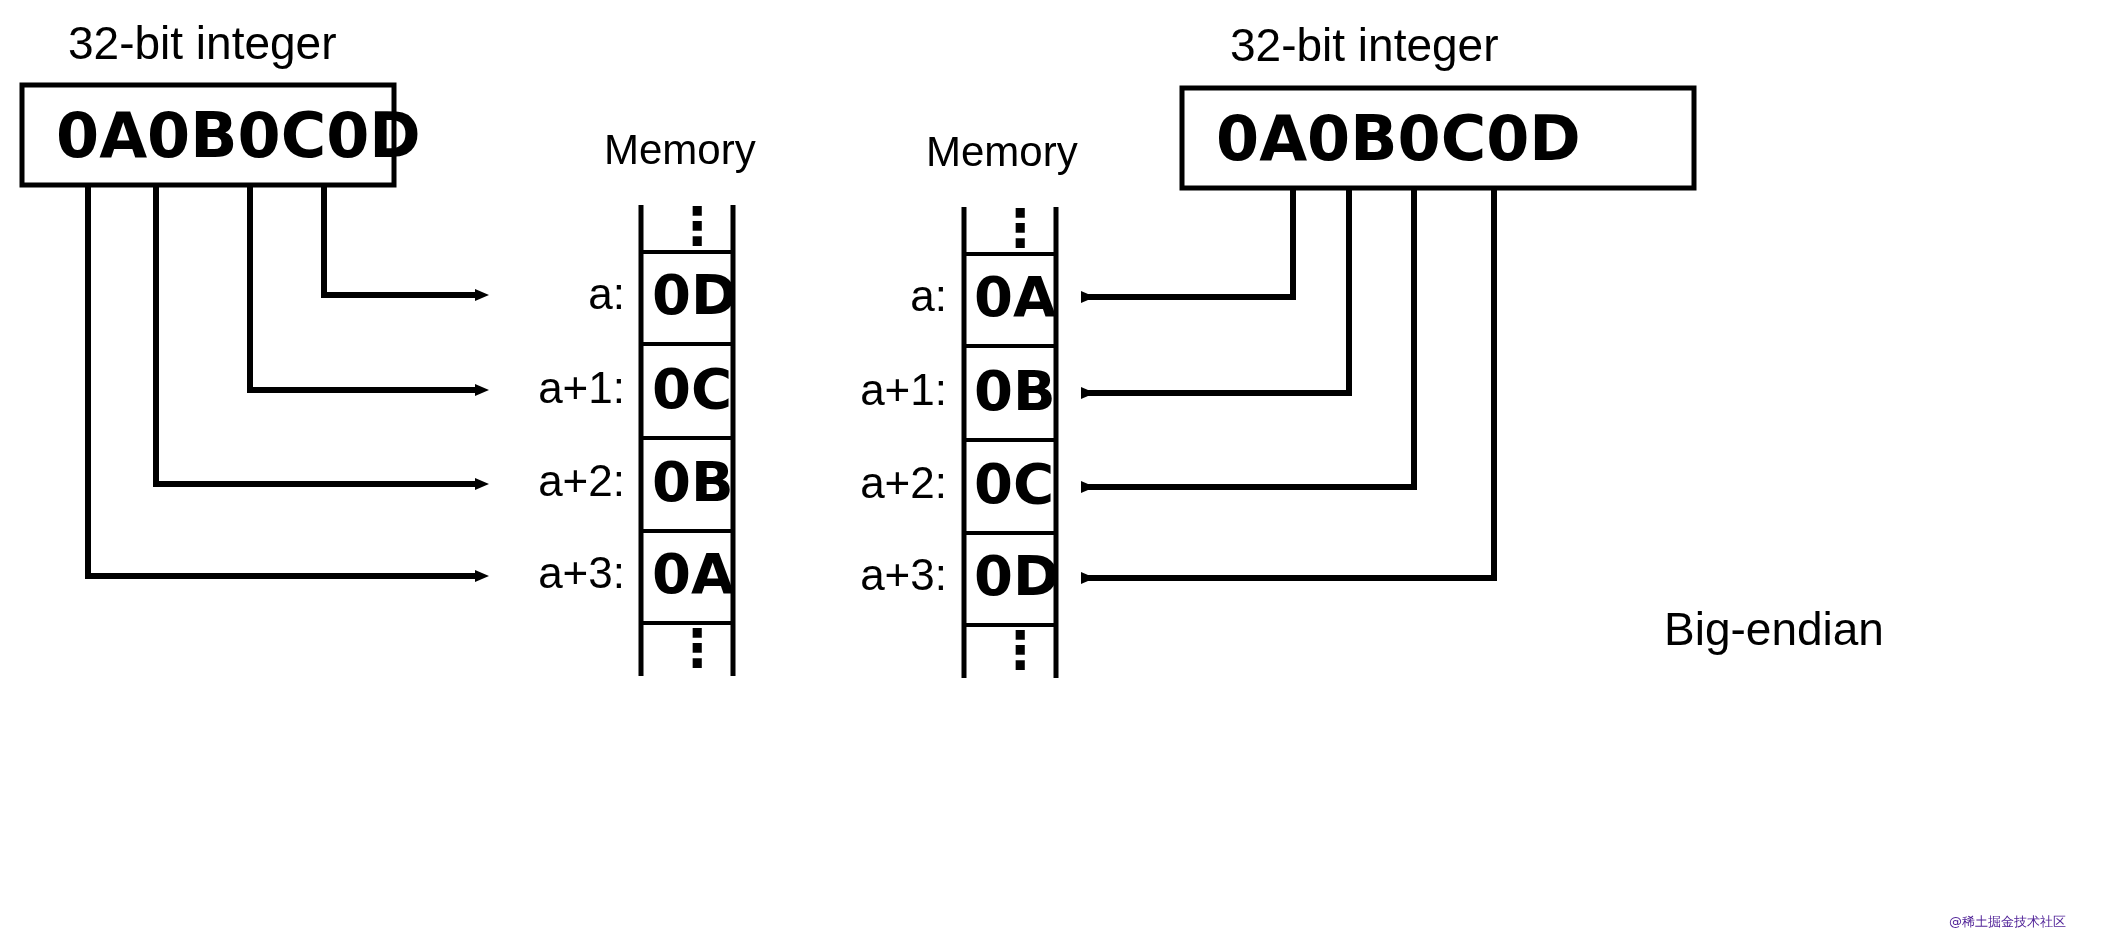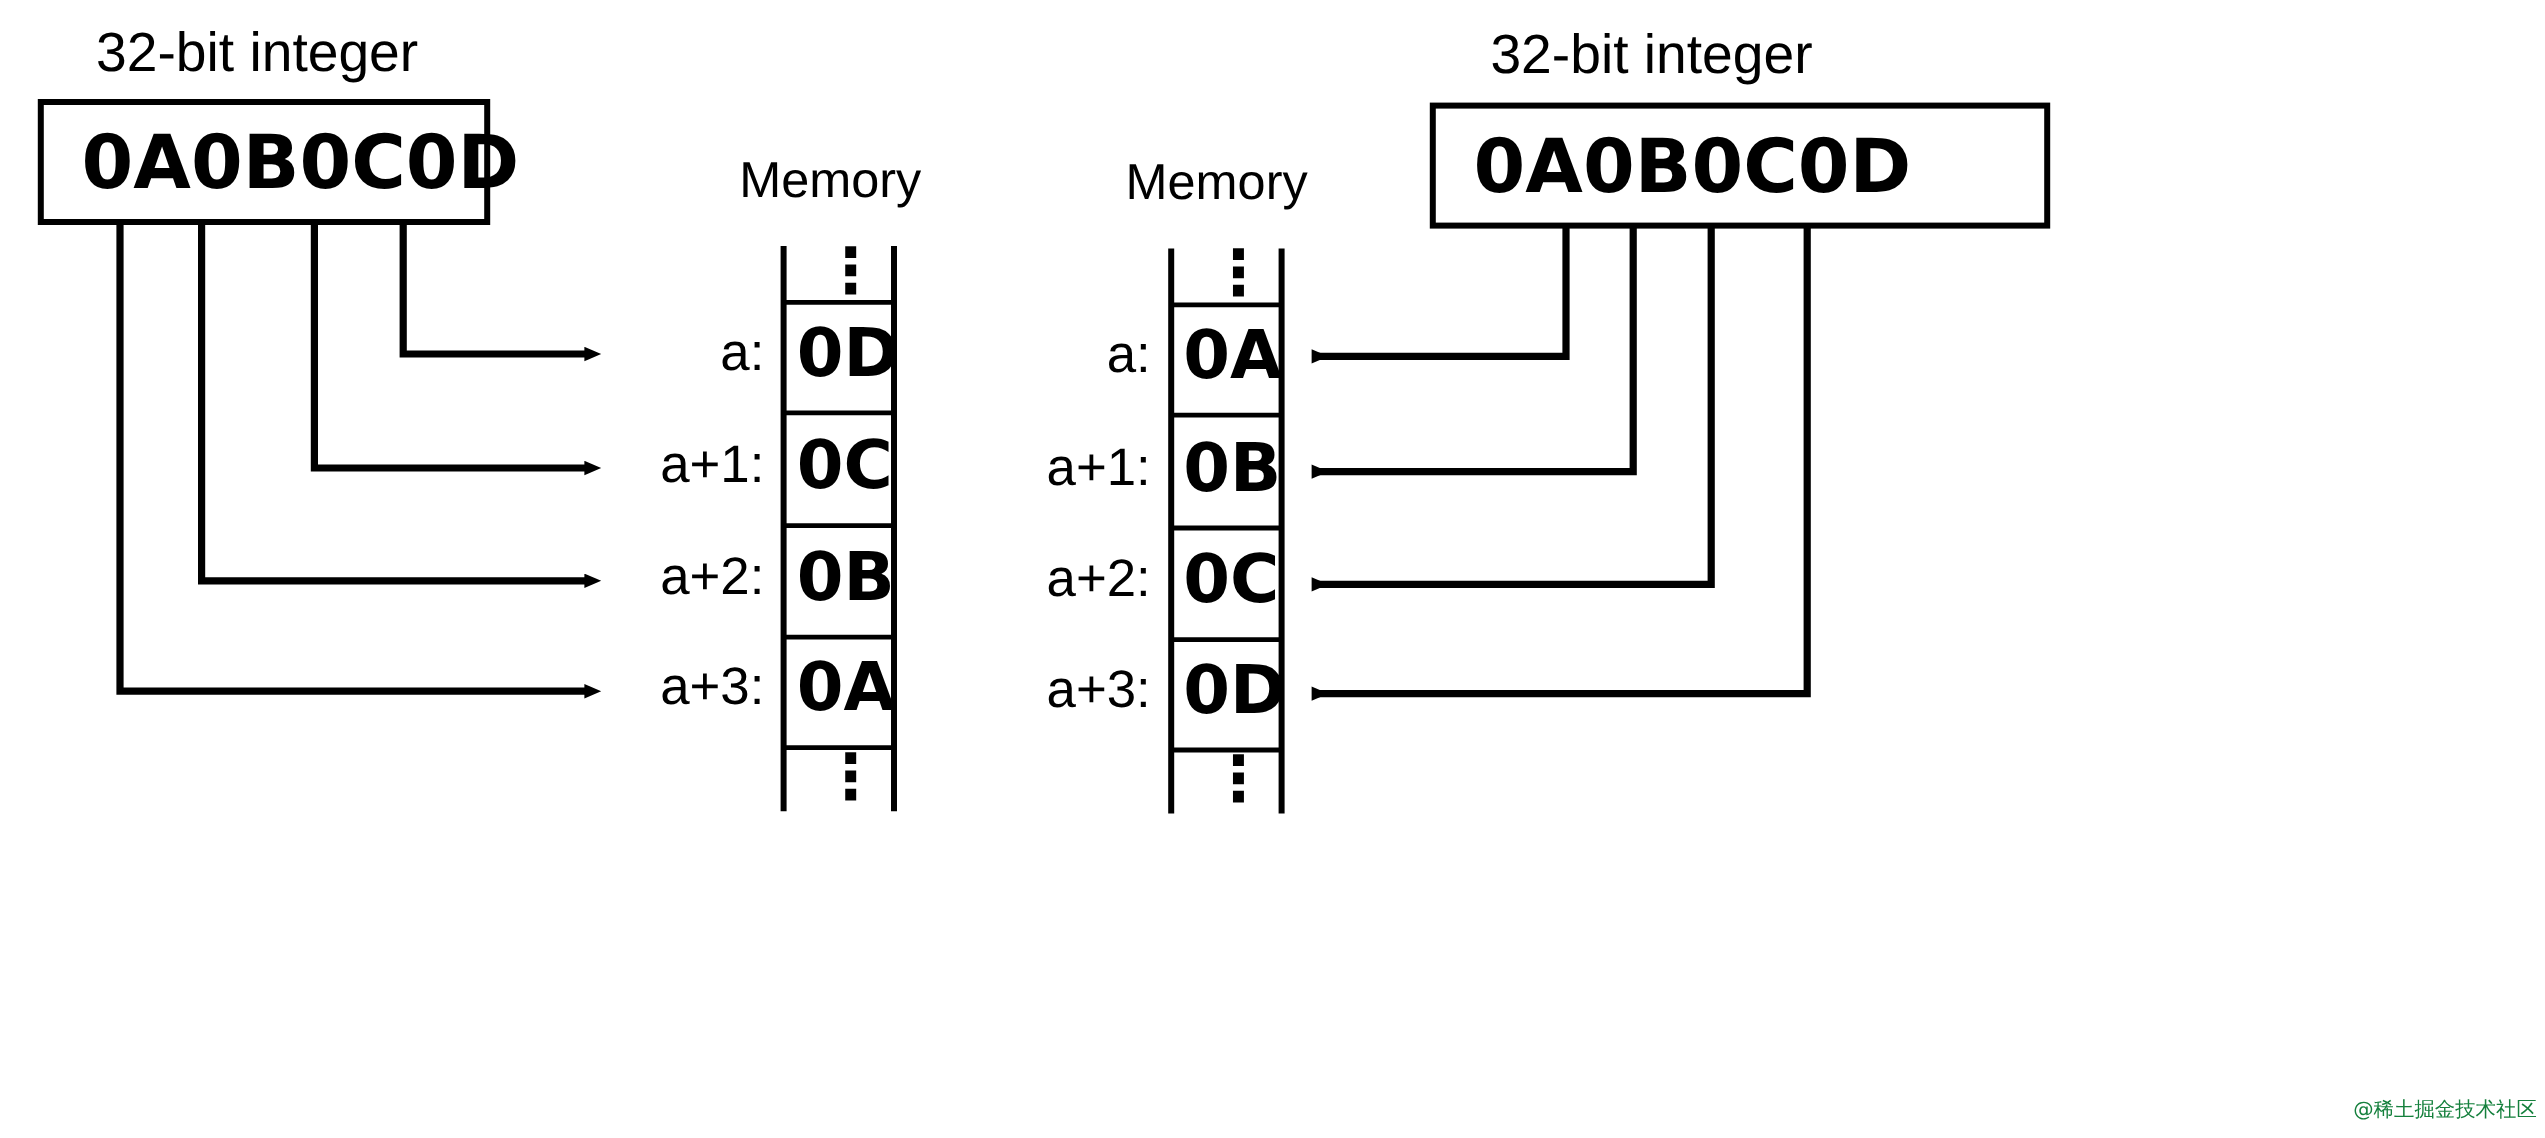--- a/index.html
+++ b/index.html
@@ -1,27 +1,27 @@
 <!DOCTYPE html>
 <html><head>
 <meta charset="utf-8">
 <style>
   html,body{margin:0;padding:0;background:#ffffff;}
   body{width:2121px;height:948px;font-family:"Liberation Sans",sans-serif;position:relative;overflow:hidden;}
-  #stage{position:absolute;left:16px;top:0;width:1678px;height:948px;text-decoration:underline;}
+  #stage{position:absolute;left:4px;top:0;width:1678px;height:948px;text-decoration:underline;}
   svg#diagram{position:absolute;left:0;top:0;width:2121px;height:948px;}
   .lbl{position:absolute;color:#000;white-space:nowrap;font-family:"Liberation Sans",sans-serif;}
   .caption{font-size:46px;font-weight:400;}
   .memhdr{font-size:42px;font-weight:400;}
   .endian{font-size:46px;font-weight:400;}
   .word{font-size:62px;font-weight:700;letter-spacing:0px;font-family:"DejaVu Sans",sans-serif;}
   .addr{font-size:44px;font-weight:400;text-align:right;}
   .byte{font-size:56px;font-weight:700;font-family:"DejaVu Sans",sans-serif;}
   .dots{font-size:52px;font-weight:700;letter-spacing:1px;font-family:"DejaVu Sans",sans-serif;}
-  .watermark{font-size:17px;color:#15803d;font-family:"DejaVu Sans",sans-serif;}
+  .watermark{font-size:13px;color:#4c1d95;font-family:"DejaVu Sans",sans-serif;}
 </style>
 </head>
 <body>
 
 <div id="stage">
 
   <svg id="diagram" viewBox="0 0 2121 948">
     <defs>
       <marker id="arrR" markerWidth="16" markerHeight="16" refX="1" refY="6" orient="auto" markerUnits="userSpaceOnUse">
         <path d="M0,0 L14,6 L0,12 z" fill="#000"></path>
@@ -107,16 +107,17 @@
   <div class="lbl byte" style="left:970px;top:358px;">0B</div>
 
   <div class="lbl addr" style="left:768px;top:458px;width:175px;">a+2:</div>
   <div class="lbl byte" style="left:970px;top:451px;">0C</div>
 
   <div class="lbl addr" style="left:768px;top:550px;width:175px;">a+3:</div>
   <div class="lbl byte" style="left:970px;top:543px;">0D</div>
 
   <div class="lbl dots" style="left:990px;top:620px;">⋮</div>
 
+  <div class="lbl endian" style="left:1660px;top:602px;">Big-endian</div>
 
   <div class="lbl watermark" style="left:1945px;top:913px;">@稀土掘金技术社区</div>
 
 </div>
 
 </body></html>

